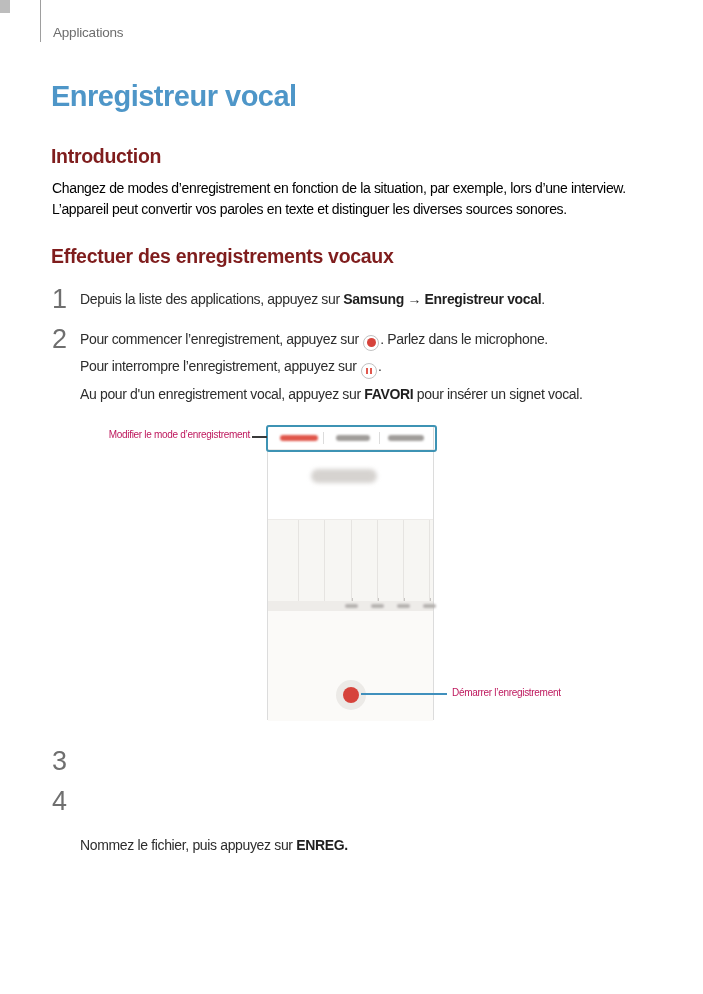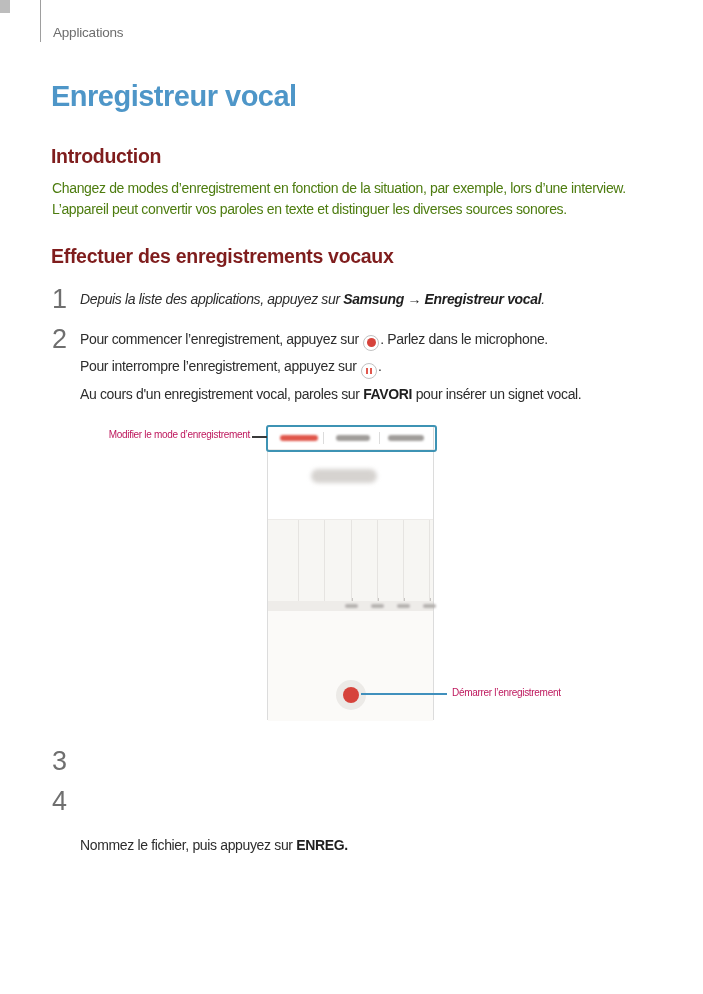--- a/index.html
+++ b/index.html
@@ -20,21 +20,21 @@
   .top-rule { left: 40px; top: 0; width: 1px; height: 42px; background: #9e9e9e; }
   .breadcrumb { left: 53px; top: 25px; font-size: 13.5px; color: #6d6d6d; letter-spacing: -0.2px; }
 
   
   .doc-title { left: 51px; top: 80px; font-size: 29px; font-weight: bold; color: #4e96c8; letter-spacing: -0.5px; }
   .sec-heading { font-size: 19.5px; font-weight: bold; color: #7f1d1d; letter-spacing: -0.3px; }
   .h-intro { left: 51px; top: 145px; }
   .h-steps { left: 51px; top: 245px; }
 
   
-  .body-line { font-size: 14px; color: #4d7c0f; letter-spacing: -0.35px; white-space: nowrap; text-align: right; }
+  .body-line { font-size: 14px; color: #000000; letter-spacing: -0.35px; white-space: nowrap; text-align: right; }
   .bl1 { left: 52px; top: 180px; }
   .bl2 { left: 52px; top: 201px; }
 
   .step-num { font-size: 27px; color: #6f6f6f; font-weight: normal; }
   .step-text { font-size: 14px; color: #2d2d2d; letter-spacing: -0.35px; white-space: nowrap; }
   .step-text b { color: #1f1f1f; }
 
   
   .inline-icon {
     display: inline-flex; align-items: center; justify-content: center;
@@ -98,33 +98,33 @@
   <div class="abs breadcrumb">Applications</div>
 
   <div class="abs doc-title">Enregistreur vocal</div>
   <div class="abs sec-heading h-intro">Introduction</div>
   <div class="abs body-line bl1">Changez de modes d’enregistrement en fonction de la situation, par exemple, lors d’une interview.</div>
   <div class="abs body-line bl2">L’appareil peut convertir vos paroles en texte et distinguer les diverses sources sonores.</div>
 
   <div class="abs sec-heading h-steps">Effectuer des enregistrements vocaux</div>
 
   <div class="abs step-num" style="left:52px; top:284px;">1</div>
-  <div class="abs step-text" style="left:80px; top:291px;font-style:italic;"><span>Depuis la liste des applications, appuyez sur </span><b>Samsung</b><b> → </b><b>Enregistreur vocal</b><span>.</span></div>
+  <div class="abs step-text" style="left:80px; top:291px;"><span>Depuis la liste des applications, appuyez sur </span><b>Samsung</b><b> → </b><b>Enregistreur vocal</b><span>.</span></div>
 
   <div class="abs step-num" style="left:52px; top:324px;">2</div>
   <div class="abs step-text" style="left:80px; top:331px;"><span>Pour commencer l’enregistrement, appuyez sur </span><span class="inline-icon">
         <span class="rec-dot"></span>
       </span><span>. Parlez dans le microphone.</span></div>
   <div class="abs step-text" style="left:80px; top:358px;"><span>Pour interrompre l’enregistrement, appuyez sur </span><span class="inline-icon">
         <span class="pause-bars">
           <i></i>
           <i></i>
         </span>
       </span><span>.</span></div>
-  <div class="abs step-text" style="left:80px; top:386px;"><span>Au cours d'un enregistrement vocal, paroles sur </span><b>FAVORI</b><span> pour insérer un signet vocal.</span></div>
+  <div class="abs step-text" style="left:80px; top:386px;"><span>Au pour d'un enregistrement vocal, appuyez sur </span><b>FAVORI</b><span> pour insérer un signet vocal.</span></div>
 
   <div class="abs phone">
     <div class="tabbar">
       <div class="tab-blob orange"></div>
       <div class="tab-div" style="left:55px;"></div>
       <div class="tab-blob g1"></div>
       <div class="tab-div" style="left:111px;"></div>
       <div class="tab-blob g2"></div>
     </div>
     <div class="highlight-box"></div>

